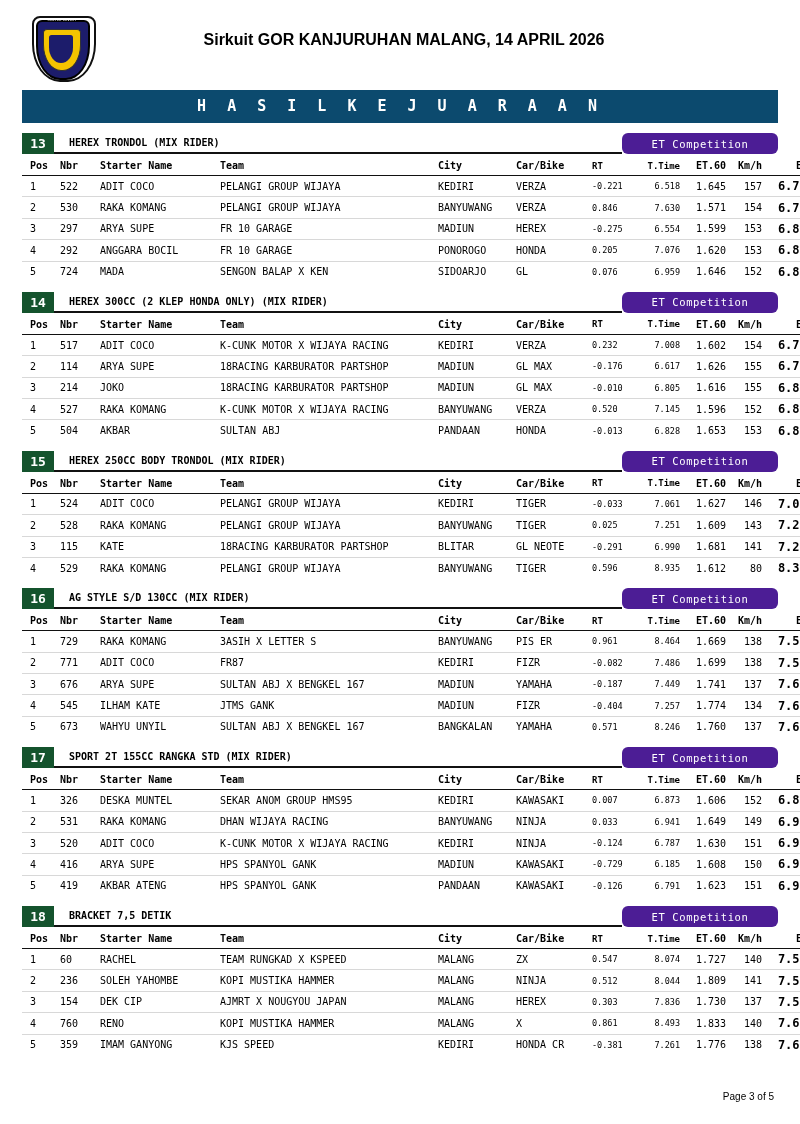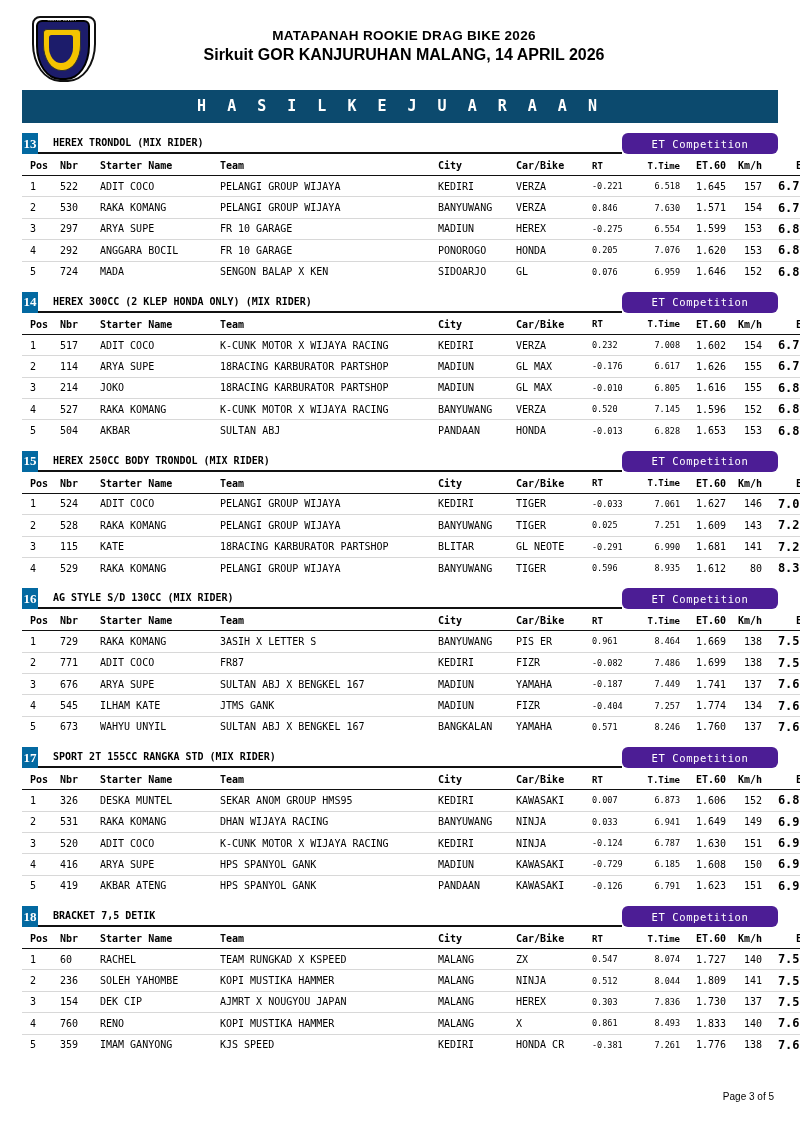--- a/index.html
+++ b/index.html
@@ -40,22 +40,22 @@
   .banner{
     background:#0c4a6e;color:#fff;text-align:center;font-weight:bold;font-size:15px;
     letter-spacing:6px;padding:7px 0 8px 0;margin-top:4px;
     font-family:"DejaVu Sans Mono", monospace;
   }
 
   
   .block{margin-top:10px;}
   .clsbar{display:flex;align-items:stretch;height:21px;}
   .clsnum{
-    background:#0369a1;color:#fff;font-weight:bold;font-size:13px;width:16px;
-    display:flex;align-items:center;justify-content:center;font-family:Liberation Serif, serif;
+    background:#14532d;color:#fff;font-weight:bold;font-size:13px;width:32px;
+    display:flex;align-items:center;justify-content:center;
   }
   .clsname{
     flex:1;display:flex;align-items:center;border-bottom:2px solid #111;
     font-weight:bold;font-size:10px;padding-left:15px;color:#000;
     font-family:"DejaVu Sans Mono", monospace;letter-spacing:0px;
   }
   .clstag{
     background:#4c1d95;color:#fff;font-size:10.5px;width:156px;
     display:flex;align-items:center;justify-content:center;letter-spacing:.6px;border-radius:6px;
   }
@@ -91,21 +91,20 @@
 
   <div class="hdr">
     <div class="logo">
       <div class="shield"></div>
       <div class="inner"></div>
       <div class="inner2"></div>
       <div class="ring"></div>
       <div class="toptxt">MATAPANAH</div>
     </div>
     <div class="titles">
-      <div class="t1">MATAPANAH ROOKIE DRAG BIKE 2026</div>
       <div class="t2">Sirkuit GOR KANJURUHAN MALANG, 14 APRIL 2026</div>
     </div>
     <div class="hdr-spacer"></div>
   </div>
 
   <div class="banner">H A S I L   K E J U A R A A N</div>
 
   <div id="blocks">
       <div class="block">
         <div class="clsbar">

